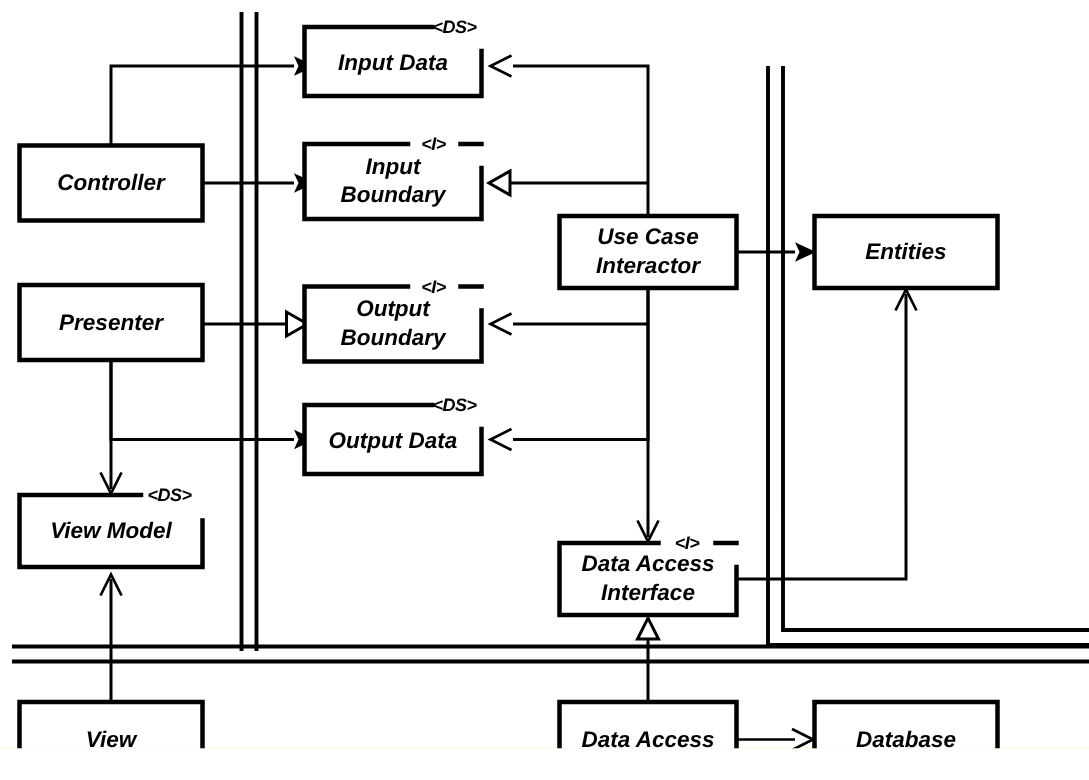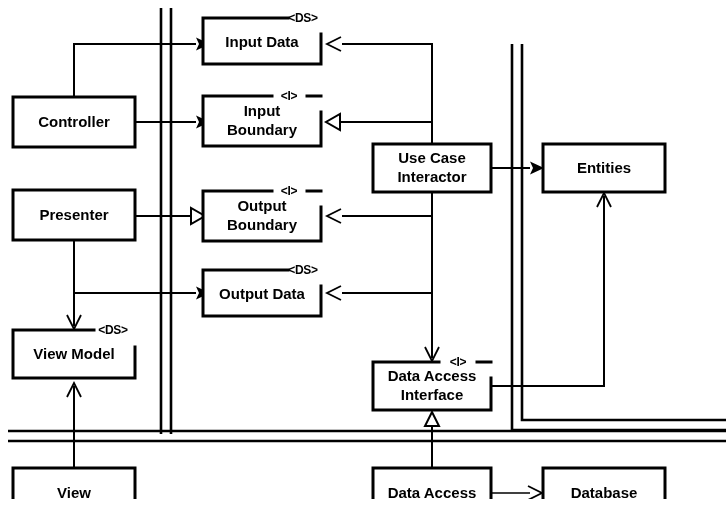--- a/index.html
+++ b/index.html
@@ -7,20 +7,21 @@
     padding: 0;
     background: #ffffff;
   }
   #diagram-root {
     position: relative;
     width: 726px;
     height: 499px;
     background: #bef264;
     font-family: "Liberation Sans", sans-serif;
     overflow: hidden;
+    font-style: italic;
   }
   svg#diagram-svg {
     display: block;
     width: 726px;
     height: 520px;
   }
   .box-rect {
     fill: #ffffff;
     stroke: #000000;
     stroke-width: 3;

